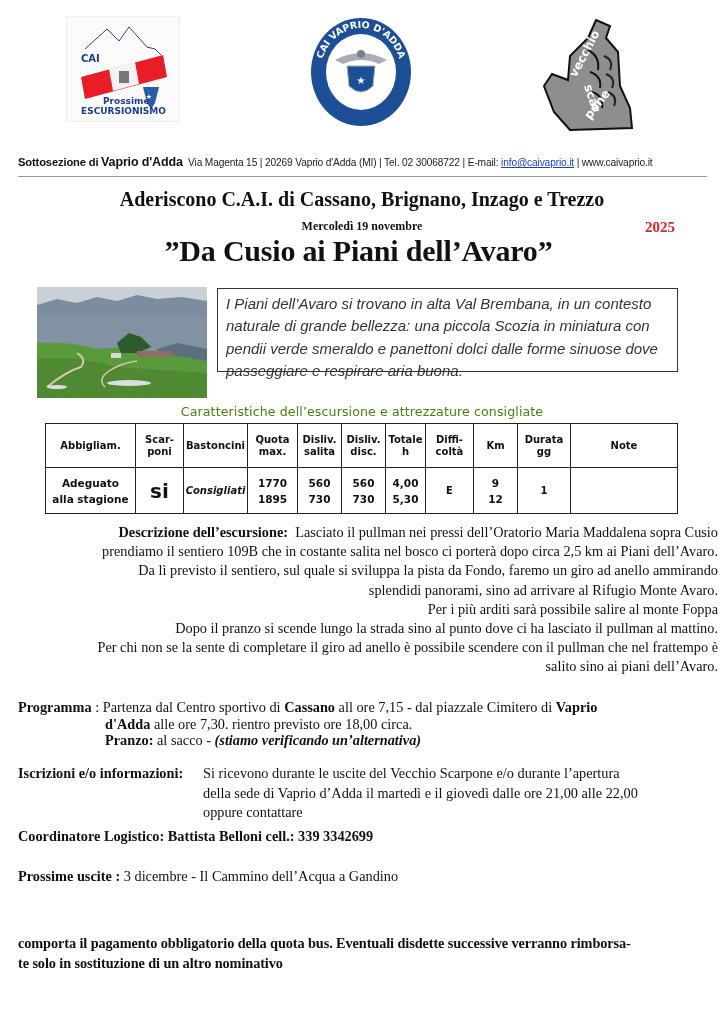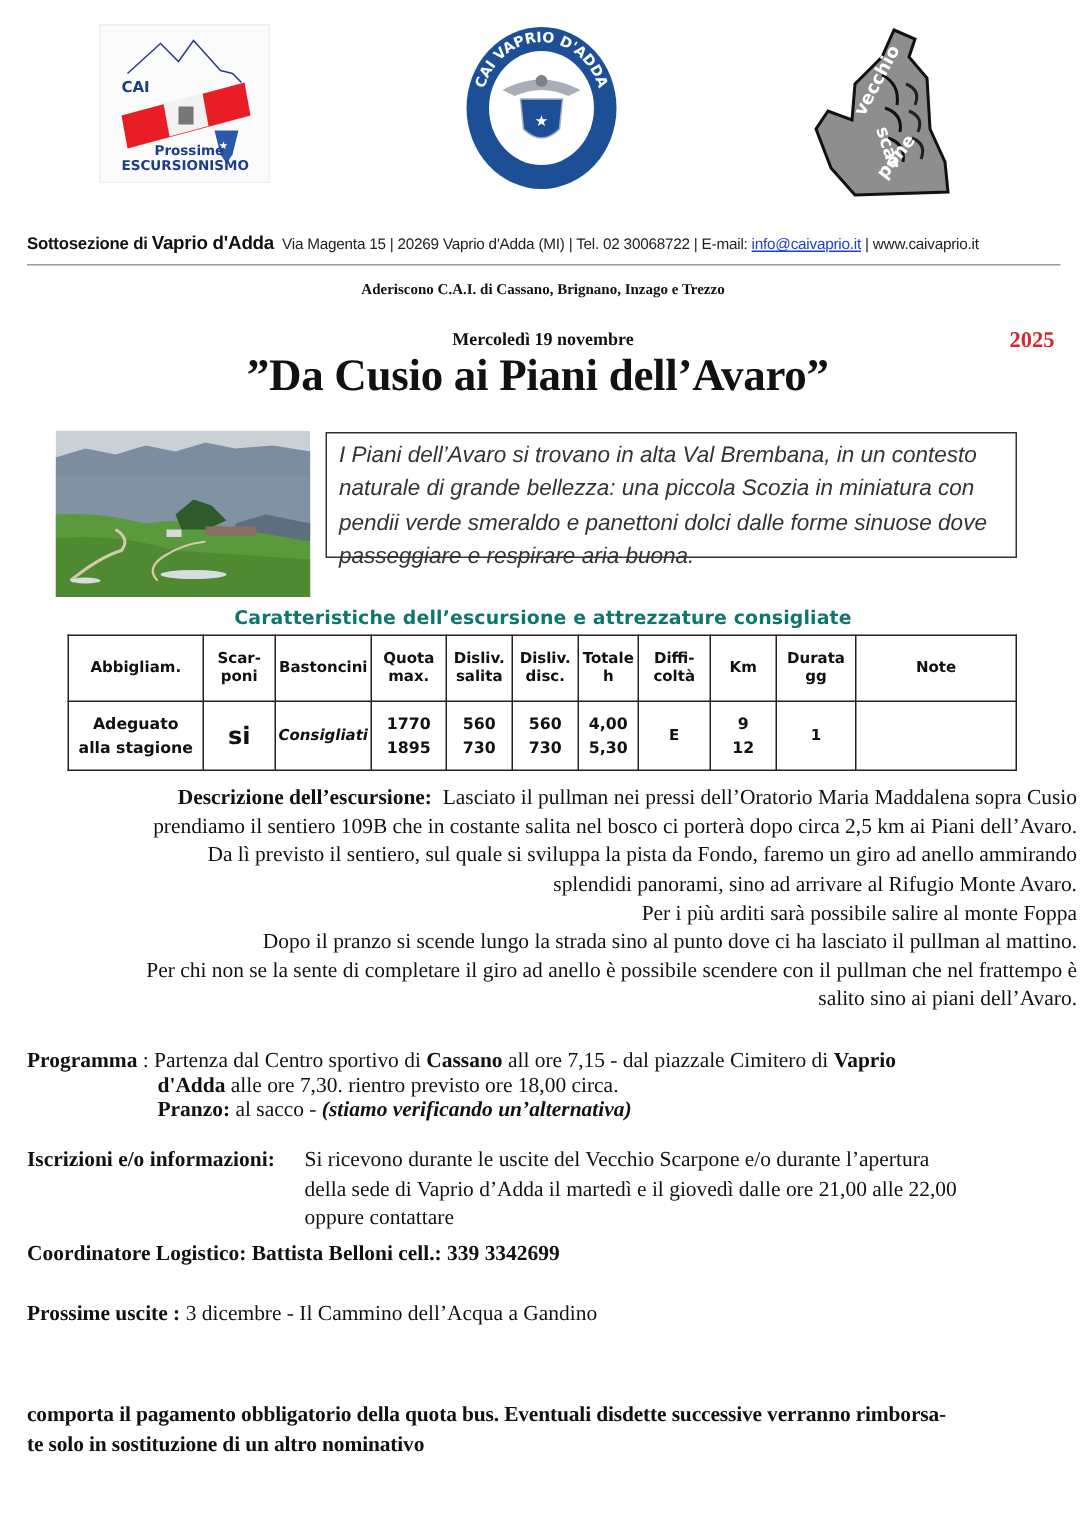--- a/index.html
+++ b/index.html
@@ -11,36 +11,36 @@
   .logo-vaprio { left:309px; top:16px; width:104px; height:112px; }
   .logo-boot { left:540px; top:16px; width:96px; height:118px; }
 
   
   .addr { left:18px; top:155px; width:700px; font-family:"Liberation Sans", sans-serif; font-size:10.2px; letter-spacing:-0.15px; white-space:nowrap; color:#222; }
   .addr b { font-size:11.2px; font-weight:bold; color:#111; }
   .addr .sect-name { font-size:12.5px; }
   .addr a { color:#1a3fd0; text-decoration:underline;text-align:center; }
   .rule { left:18px; top:176px; width:689px; height:1px; background:#9a9a9a; }
 
-  .aderiscono { left:0; top:188px; width:724px; text-align:center; font-weight:bold; font-size:10px; }
+  .aderiscono { left:0; top:188px; width:724px; text-align:center; font-weight:bold; font-size:20px; }
   .date { left:0; top:219px; width:724px; text-align:center; font-weight:bold; font-size:12px; }
-  .year { left:645px; top:219px; font-weight:bold; font-size:15px; color:#d8262e;margin-left:28px; }
+  .year { left:645px; top:219px; font-weight:bold; font-size:15px; color:#d8262e; }
   .title { left:0; top:234px; width:717px; text-align:center; font-weight:bold; font-size:30px; letter-spacing:-0.2px; }
 
   
   .photo { left:37px; top:287px; width:170px; height:111px; overflow:hidden; }
   .introbox { left:217px; top:288px; width:461px; height:84px; border:1.5px solid #333; box-sizing:border-box; padding:4px 6px 0 8px; font-family:"Liberation Sans", sans-serif; font-style:italic; font-size:15px; line-height:22.3px; color:#333; }
 
   
-  .tbl-caption { left:0; top:404px; width:724px; text-align:center; font-family:"DejaVu Sans", sans-serif; font-size:12.6px; font-weight:bold; letter-spacing:0.1px; color:#0f766e; }
+  .tbl-caption { left:0; top:404px; width:724px; text-align:center; font-family:"DejaVu Sans", sans-serif; font-size:12.6px; font-weight:normal; letter-spacing:0.1px; color:#4d7c0f; }
   table.car { position:absolute; left:45px; top:423px; width:633px; border-collapse:collapse; font-family:"DejaVu Sans", sans-serif; font-size:10px; text-align:center; }
   table.car td, table.car th { border:1.6px solid #222; padding:0; line-height:12px; font-weight:bold; vertical-align:middle; }
   table.car tr.hd { height:44px; }
   table.car tr.vl { height:46px; }
-  table.car td.big { font-size:16px; }
+  table.car td.big { font-size:20px; }
   table.car td.it { font-style:italic; }
   table.car td.valb { font-weight:bold; font-size:10.5px; line-height:16px; }
 
   
   .body { left:18px; width:700px; font-size:14.3px; line-height:19.2px; color:#111; }
   .desc { top:523px;text-align:right; }
   .desc p { margin:0; }
   .prog { left:18px; top:699px; width:700px; font-size:14.3px; line-height:16.6px; }
   .prog .lbl { font-weight:bold; }
   .prog .indent { padding-left:87px; }

